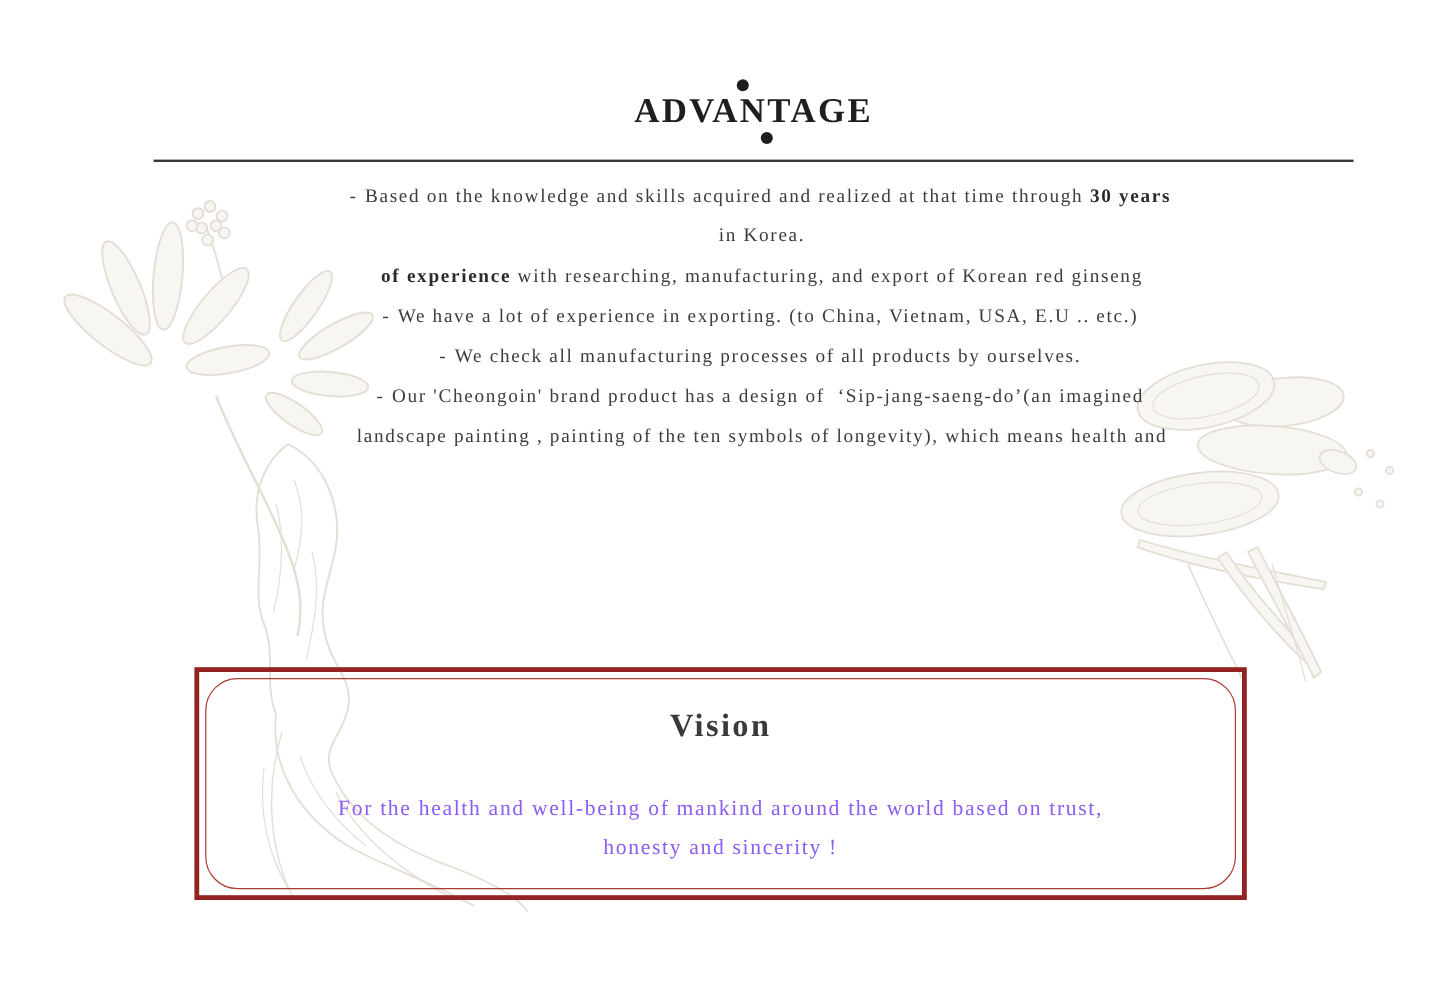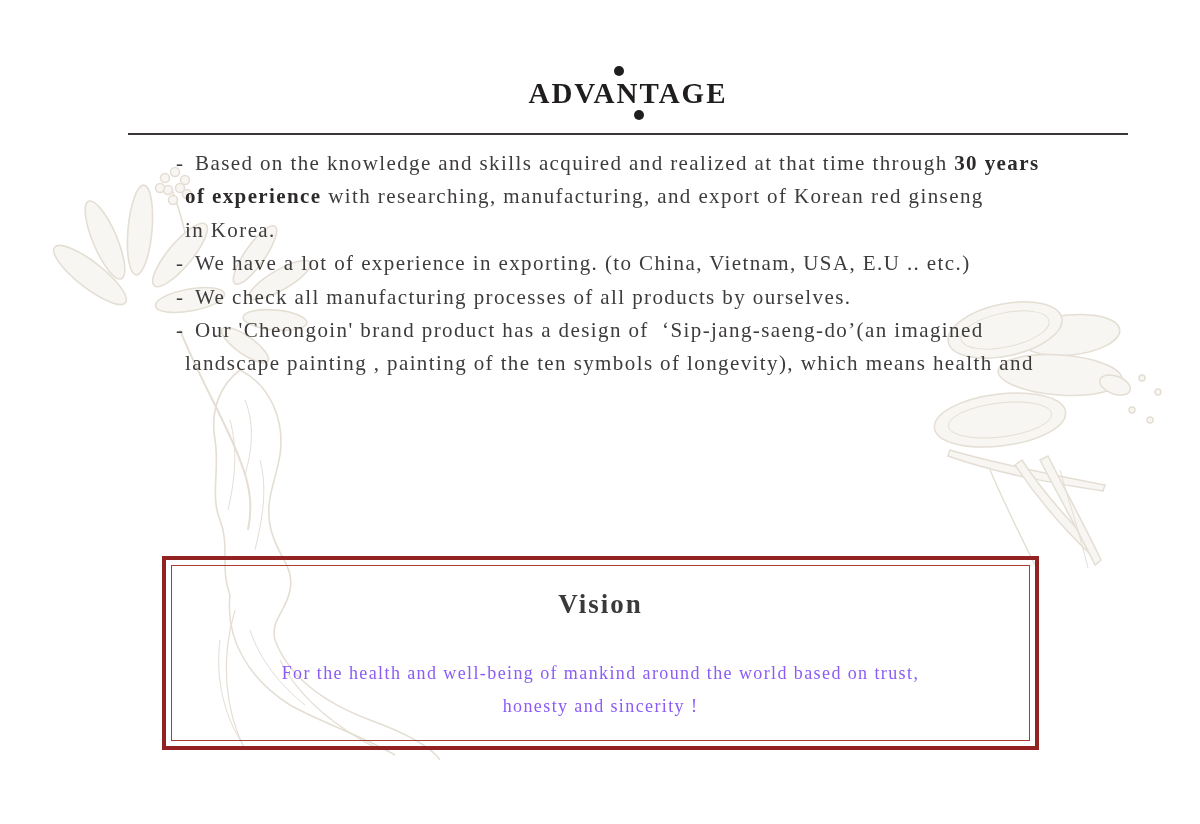--- a/index.html
+++ b/index.html
@@ -33,22 +33,23 @@
     letter-spacing: 2px; line-height: 34px;
   }
   .title-rule {
     margin-top: 13px; width: 1000px; height: 2px;
     background: #3a3637;
   }
 
   
   .advantage-list {
     position: absolute; left: 185px; top: 147px; width: 900px;
-    font-size: 21px; color: #3e3b3c;
+    font-size: 16px; color: #3e3b3c;
     letter-spacing: 1.4px;
+    text-align: center;
   }
   .bullet-line { line-height: 33.4px; white-space: pre; }
   .bullet-line.first { margin-left: -9px; }
   .dash { display: inline-block; width: 19px; }
   .bullet-line .b { font-weight: bold; color: #2d2a2b; }
 
   
   .vision-box {
     position: absolute; left: 162px; top: 556px;
     width: 877px; height: 194px;
@@ -149,36 +150,36 @@
     <span class="title-dot left"></span>
     <span class="page-title">ADVANTAGE</span>
     <span class="title-dot right"></span>
   </div>
   <div class="title-rule"></div>
 </div>
 
 <div class="advantage-list">
     <div>
       <div class="bullet-line first"><span class="dash">-</span><span>Based on the knowledge and skills acquired and realized at that time through </span><span class="b">30 years</span></div>
+      <div class="bullet-line"><span>in Korea.</span></div>
       <div class="bullet-line"><span class="b">of experience</span><span> with researching, manufacturing, and export of Korean red ginseng</span></div>
-      <div class="bullet-line"><span>in Korea.</span></div>
     </div>
     <div>
       <div class="bullet-line first"><span class="dash">-</span><span>We have a lot of experience in exporting. (to China, Vietnam, USA, E.U .. etc.)</span></div>
     </div>
     <div>
       <div class="bullet-line first"><span class="dash">-</span><span>We check all manufacturing processes of all products by ourselves.</span></div>
     </div>
     <div>
       <div class="bullet-line first"><span class="dash">-</span><span>Our 'Cheongoin' brand product has a design of  ‘Sip-jang-saeng-do’(an imagined</span></div>
       <div class="bullet-line"><span>landscape painting , painting of the ten symbols of longevity), which means health and</span></div>
     </div>
   </div>
 
 <div class="vision-box" style="border-color: rgb(147, 34, 34);">
-  <div class="vision-inner" style="border-color: rgb(171, 58, 52);">
+  <div class="vision-inner" style="border-color: rgb(171, 58, 52); border-radius: 27px;">
     <div class="vision-content">
       <div class="vision-title">Vision</div>
       <div class="vision-line">For the health and well-being of mankind around the world based on trust,</div>
       <div class="vision-line">honesty and sincerity !</div>
     </div>
   </div>
 </div>
 
 </body></html>

